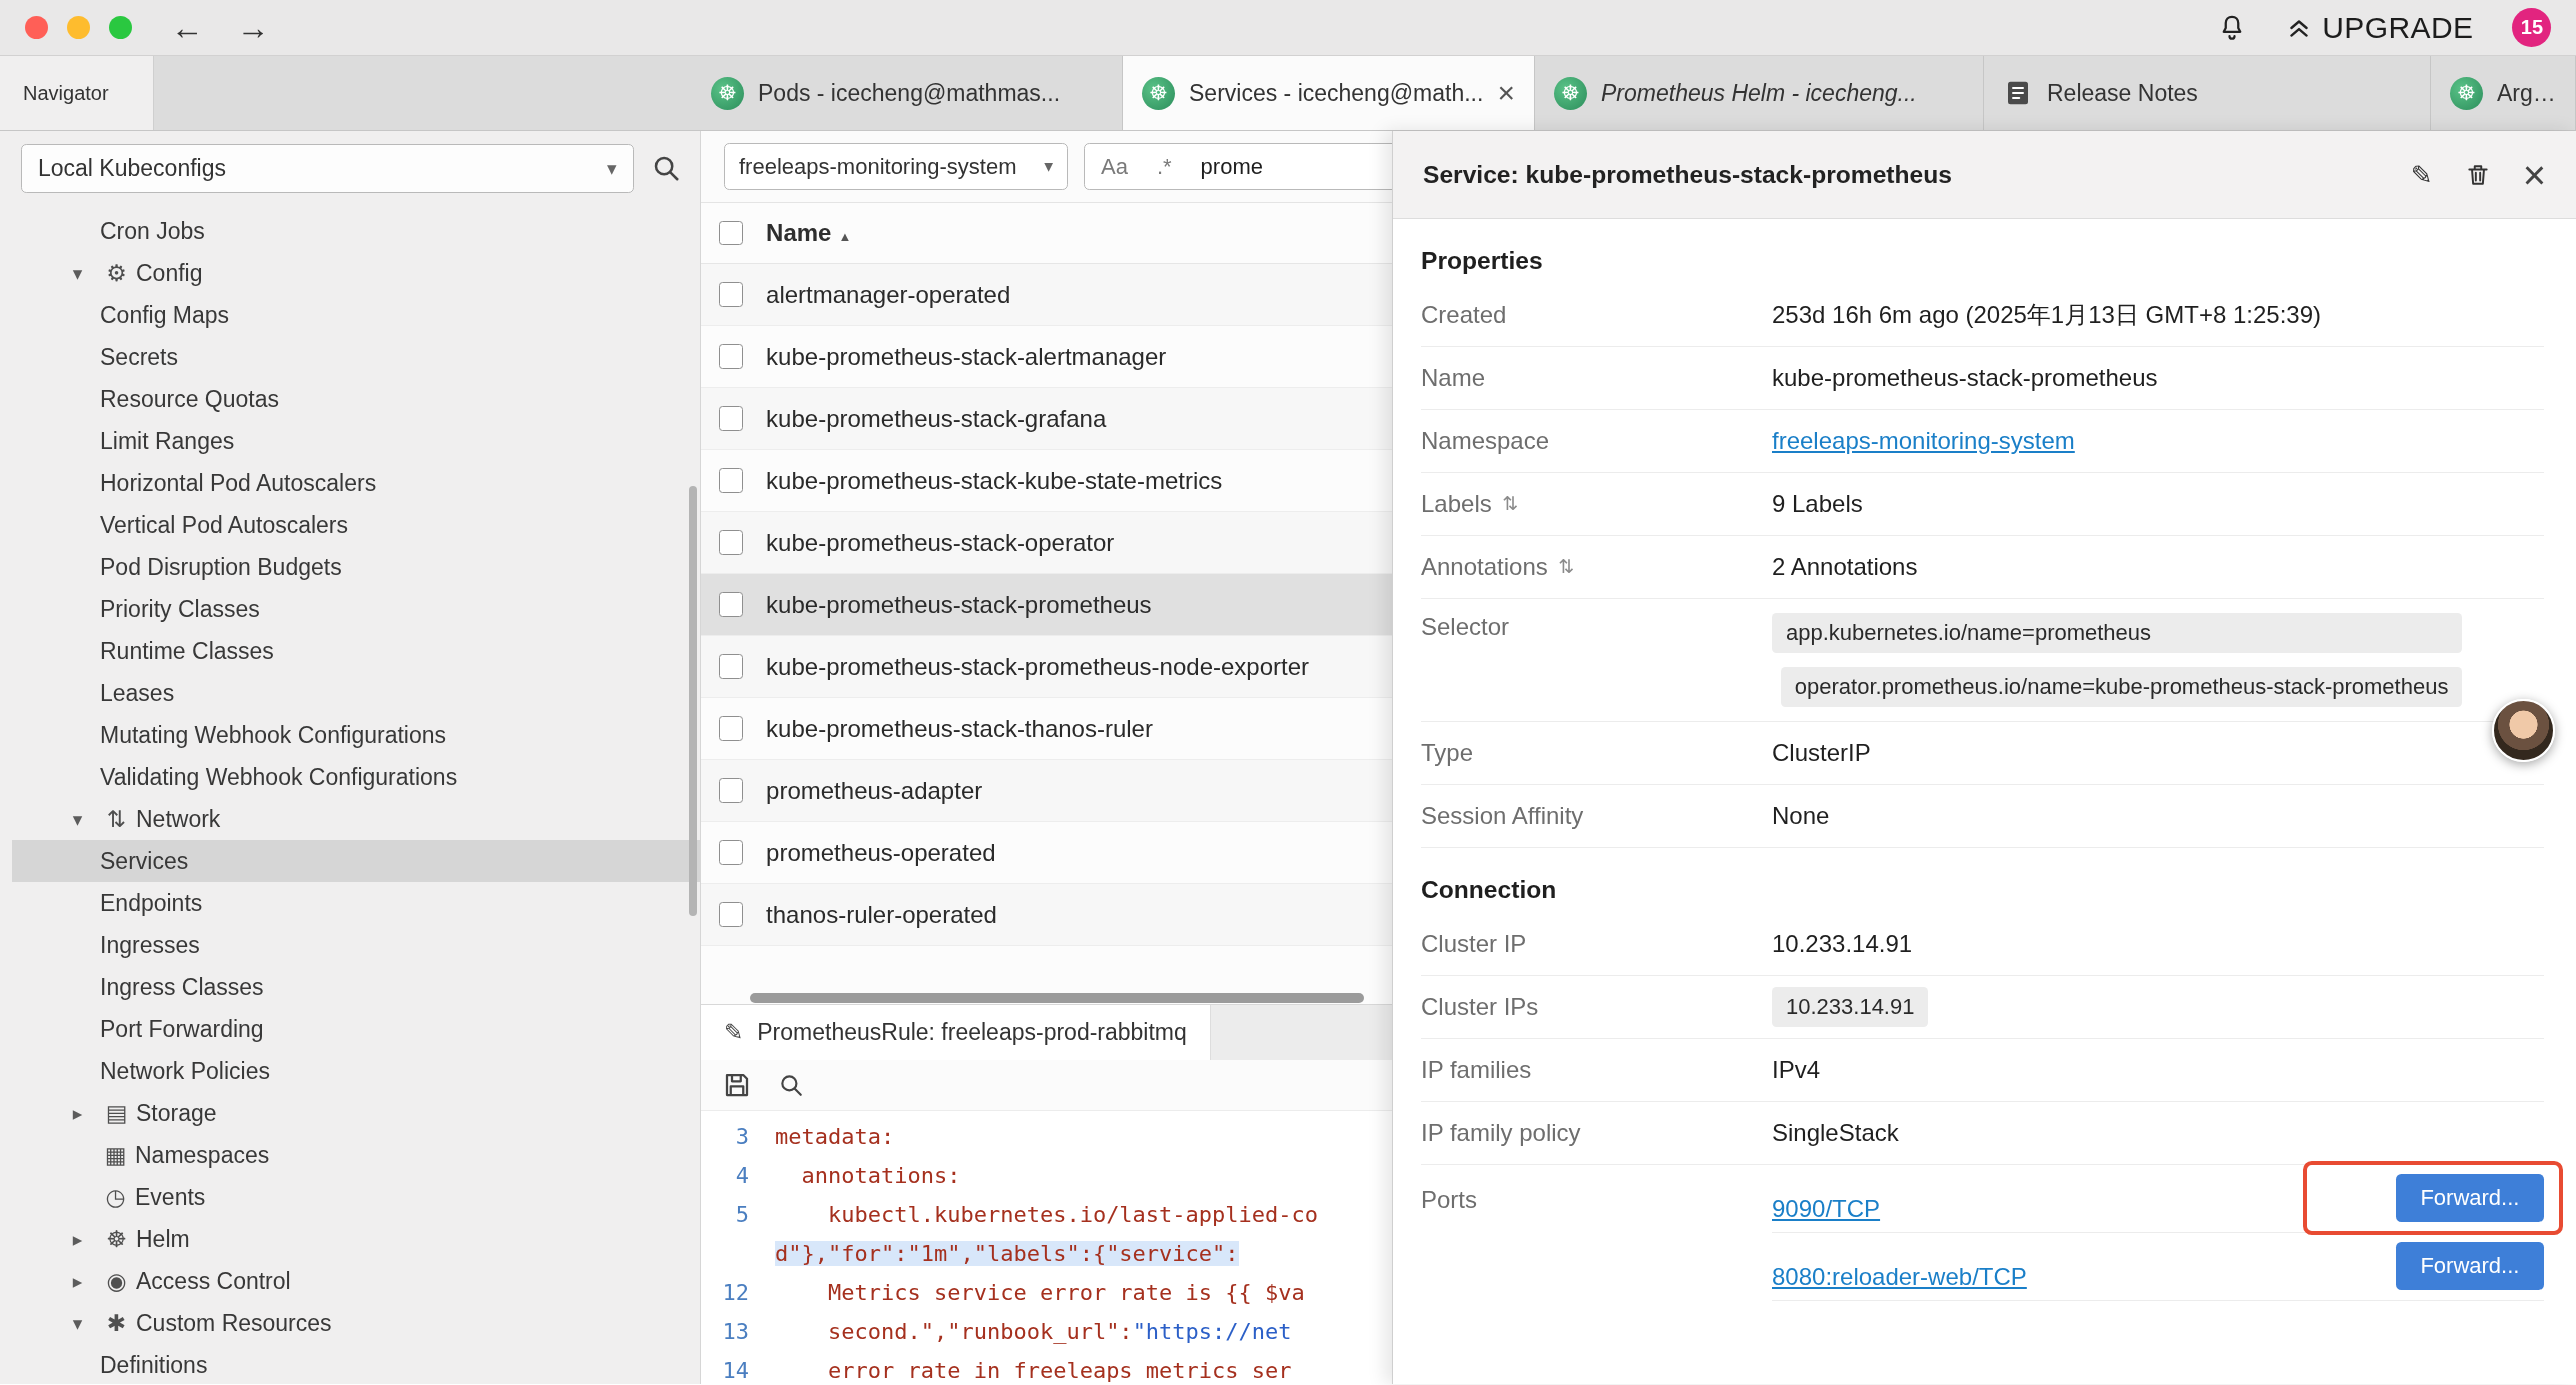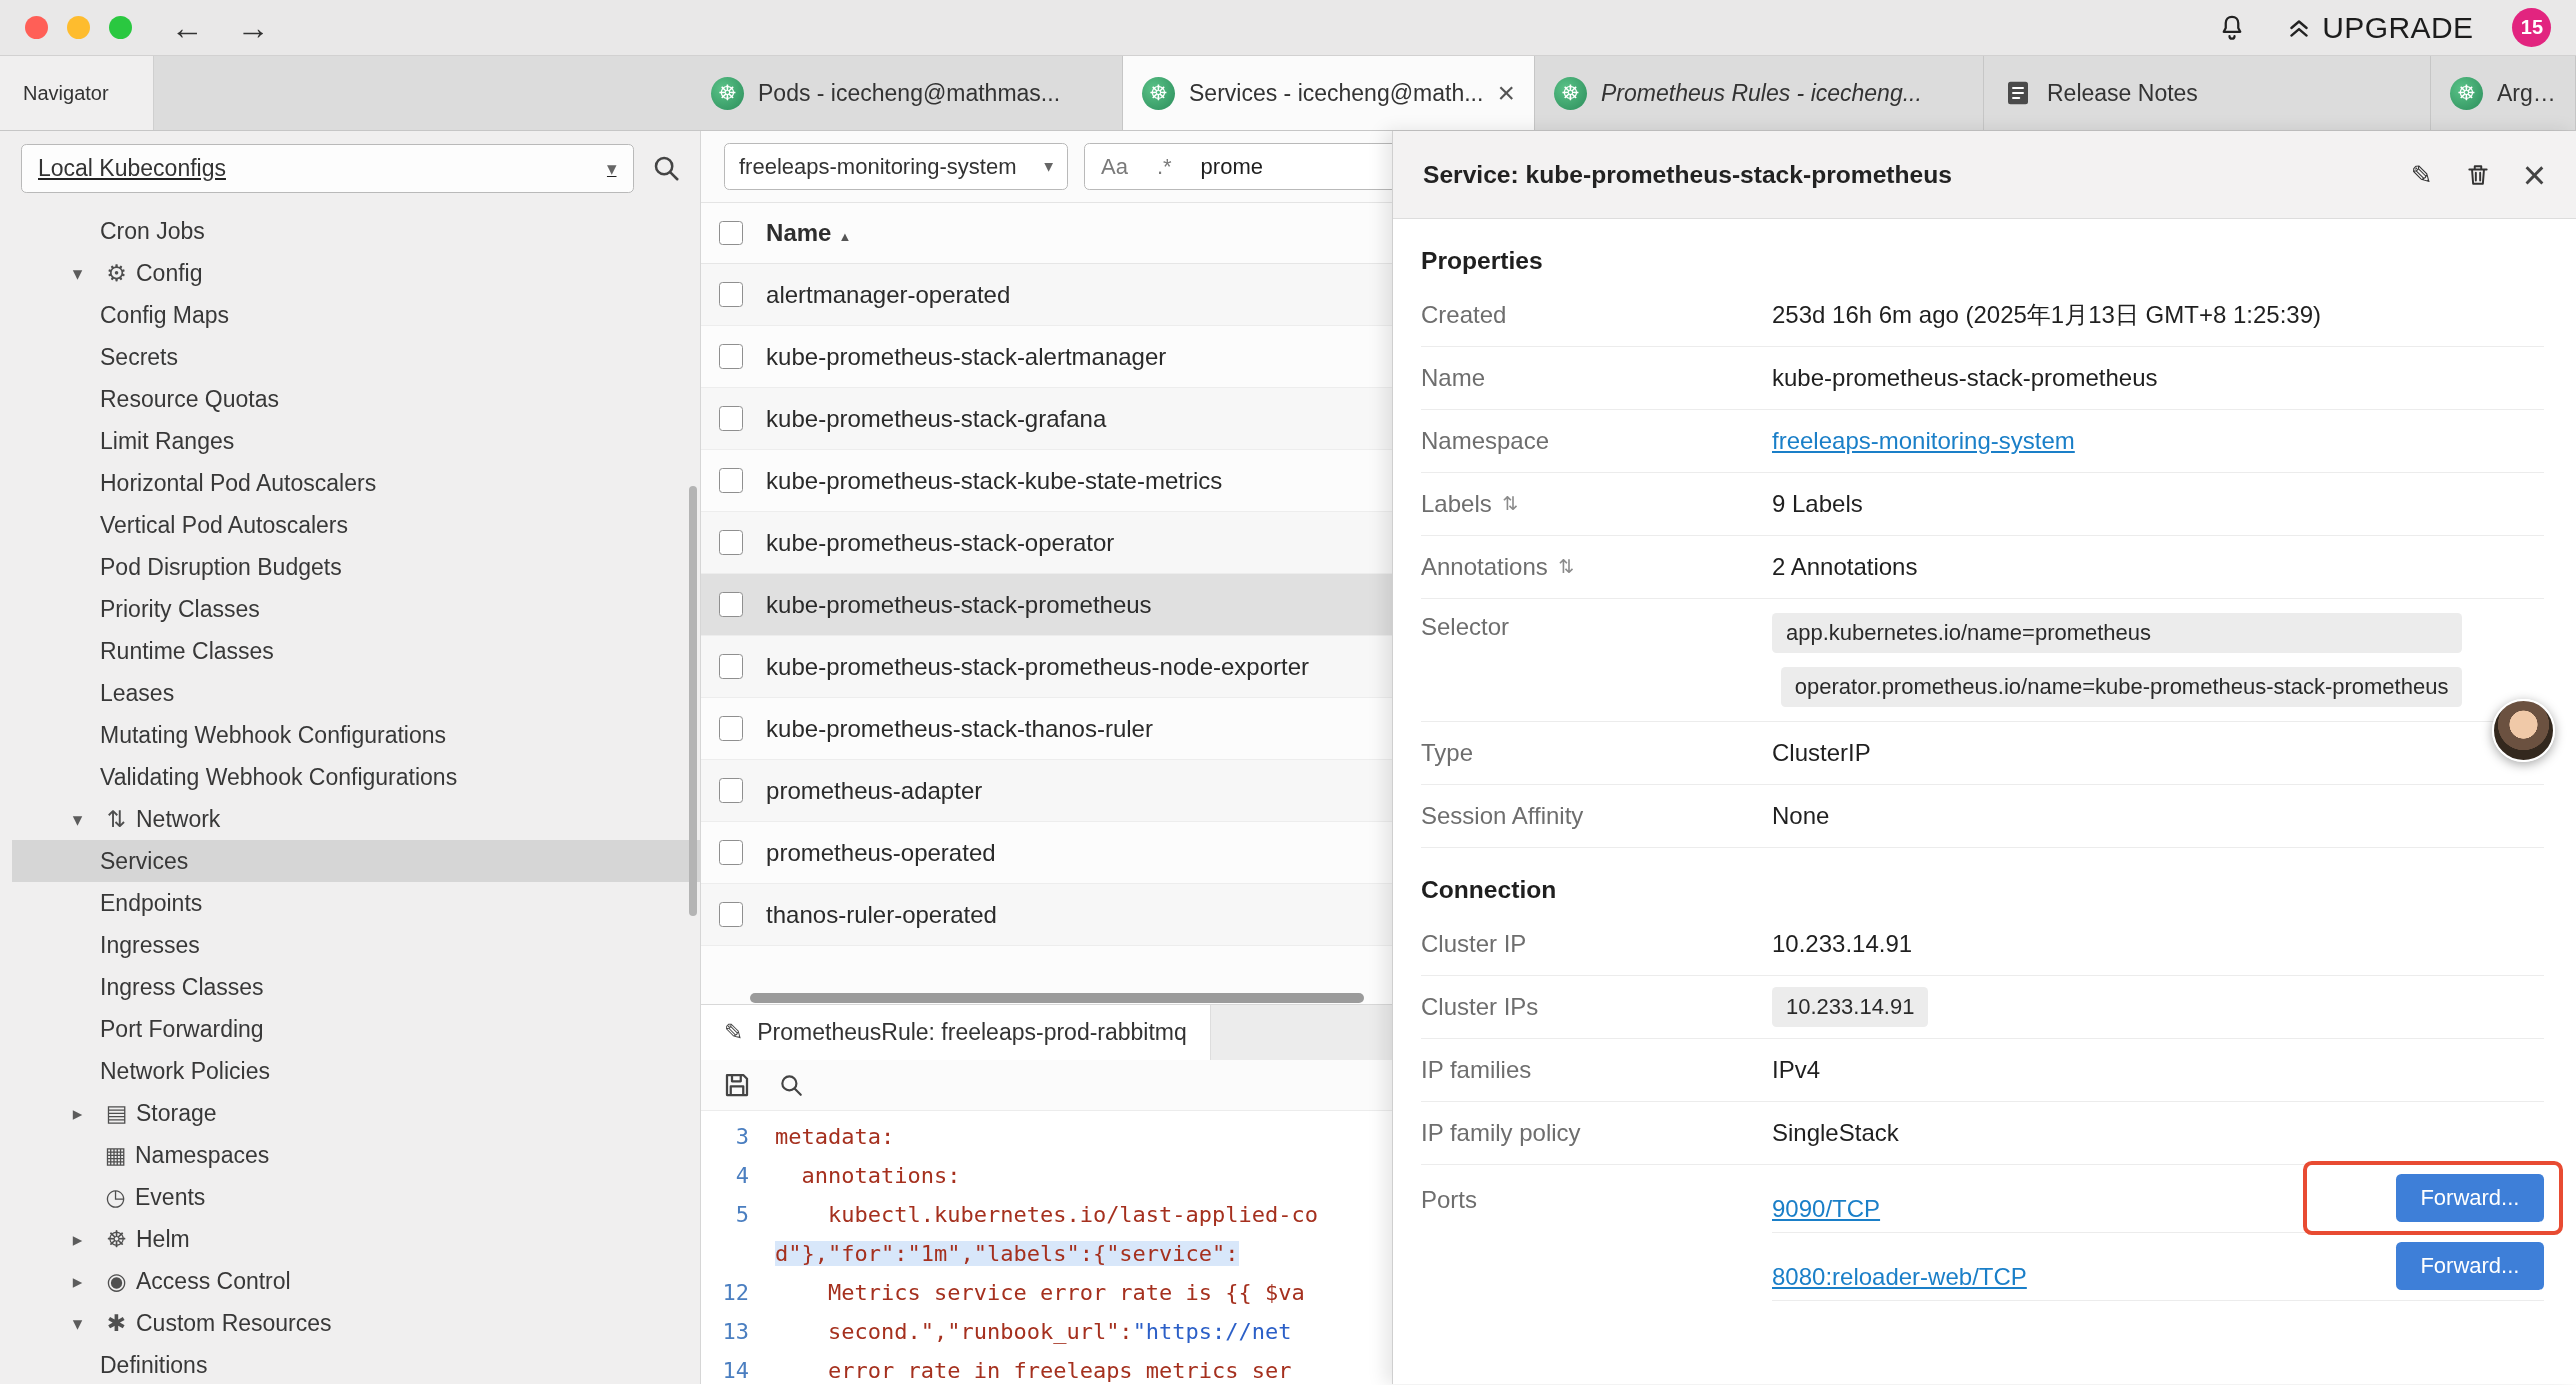--- a/index.html
+++ b/index.html
@@ -33,21 +33,21 @@
   .cluster-icon { width:33px; height:33px; flex:none; border-radius:50%;
     background:radial-gradient(circle at 35% 35%, #59c287, #2c8d5b); color:#fff;
     display:inline-flex; align-items:center; justify-content:center; font-size:21px; }
 
   
   .content { position:relative; display:flex; height:1253px; }
 
   
   .sidebar { width:701px; flex:none; background:#f0efef; border-right:0.9px solid #d6d6d6;
     position:relative; overflow:hidden; }
-  .sidebar-top { height:74px; display:flex; align-items:center; gap:17.5px; padding:0 19px 0 21px;text-decoration:underline; }
+  .sidebar-top { height:74px; display:flex; align-items:center; gap:17.5px; padding:0 19px 0 21px; }
   .kubeconfig-select { flex:1; height:49px; background:#fdfdfd; border:0.9px solid #b9b9b9;
     border-radius:5.3px; display:flex; align-items:center; justify-content:space-between;
     padding:0 16px; font-size:23px; color:#333; cursor:pointer; }
   .kubeconfig-select .caret { color:#666; font-size:19px; }
   .tree { list-style:none; padding-top:5.3px;padding-left:12px; }
   .tree-item { display:flex; align-items:center; height:42px; font-size:23px; color:#383838;
     padding-left:46px; cursor:pointer; white-space:nowrap; }
   .tree-item.leaf { padding-left:88px; }
   .tree-item.iconleaf { padding-left:84px; }
   .tree-item.selected { background:#d6d6d6; }
@@ -185,21 +185,21 @@
     <span class="cluster-icon">☸</span>
     <span class="tab-label">Pods - icecheng@mathmas...</span>
   </div>
   <div class="tab active" style="width:412px">
     <span class="cluster-icon">☸</span>
     <span class="tab-label">Services - icecheng@math...</span>
     <span class="tab-close">×</span>
   </div>
   <div class="tab" style="width:449px">
     <span class="cluster-icon">☸</span>
-    <span class="tab-label italic">Prometheus Rules - icecheng...</span>
+    <span class="tab-label italic">Prometheus Helm - icecheng...</span>
   </div>
   <div class="tab" style="width:447px">
     <span class="icon-wrap">
       <svg viewBox="0 0 24 24" width="30" height="30">
           <rect x="4" y="3" width="16" height="18" rx="2" fill="#4a4a4a"></rect>
           <path d="M8 8h8M8 12h8M8 16h5" stroke="#fff" stroke-width="1.6" stroke-linecap="round"></path>
         </svg>
     </span>
     <span class="tab-label">Release Notes</span>
   </div>

